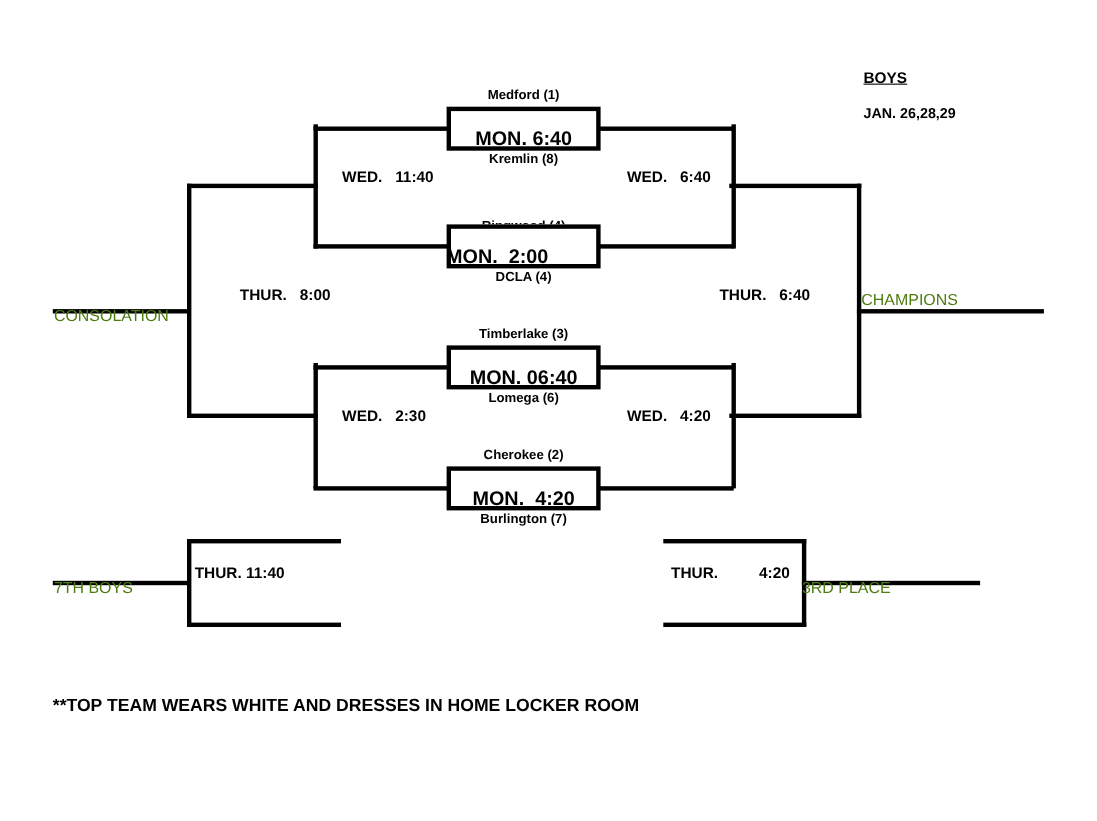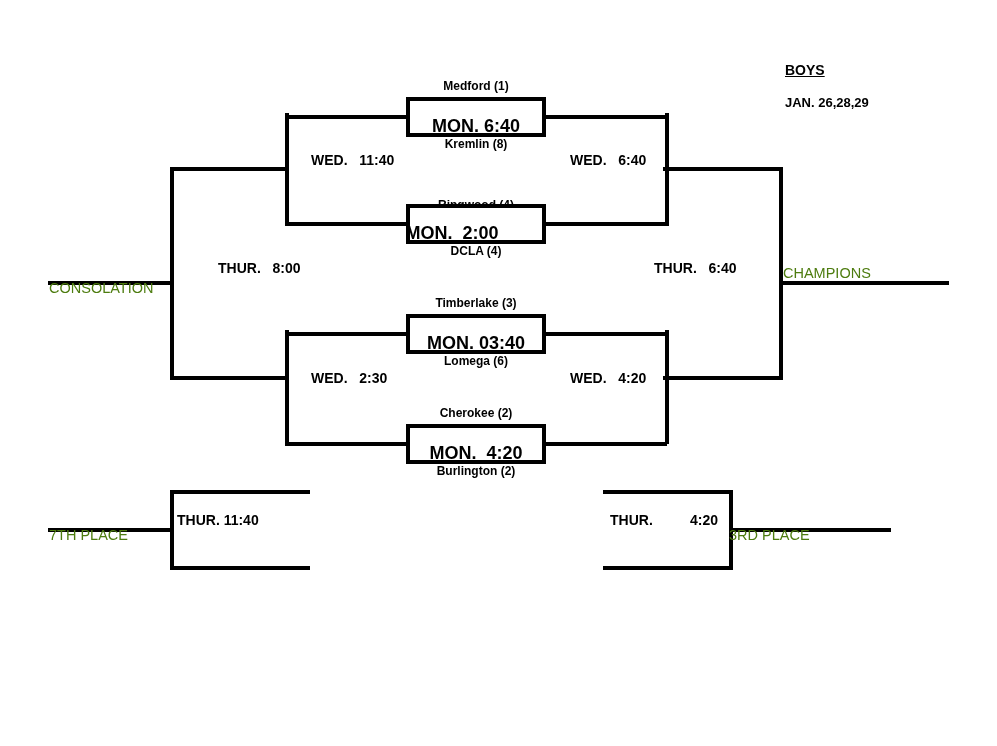--- a/index.html
+++ b/index.html
@@ -110,29 +110,29 @@
 
   <div class="team" style="left:406px; top:198px; width:140px;">Ringwood (4)</div>
   <div class="gamebox" style="left:406px; top:204px; width:140px; height:40px;"></div>
   <div class="gametime" style="left:382px; top:223px; width:140px;">MON.  2:00</div>
   <div class="team" style="left:406px; top:244px; width:140px;">DCLA (4)</div>
   <div class="hline" style="left:285px; top:222px; width:123px;"></div>
   <div class="hline" style="left:544px; top:222px; width:123px;"></div>
 
   <div class="team" style="left:406px; top:296px; width:140px;">Timberlake (3)</div>
   <div class="gamebox" style="left:406px; top:314px; width:140px; height:40px;"></div>
-  <div class="gametime" style="left:406px; top:333px; width:140px;">MON. 03:40</div>
+  <div class="gametime" style="left:406px; top:333px; width:140px;">MON. 06:40</div>
   <div class="team" style="left:406px; top:354px; width:140px;">Lomega (6)</div>
   <div class="hline" style="left:285px; top:332px; width:123px;"></div>
   <div class="hline" style="left:544px; top:332px; width:123px;"></div>
 
   <div class="team" style="left:406px; top:406px; width:140px;">Cherokee (2)</div>
   <div class="gamebox" style="left:406px; top:424px; width:140px; height:40px;"></div>
   <div class="gametime" style="left:406px; top:443px; width:140px;">MON.  4:20</div>
-  <div class="team" style="left:406px; top:464px; width:140px;">Burlington (2)</div>
+  <div class="team" style="left:406px; top:464px; width:140px;">Burlington (7)</div>
   <div class="hline" style="left:285px; top:442px; width:123px;"></div>
   <div class="hline" style="left:544px; top:442px; width:123px;"></div>
 
   <div class="vline" style="left:285px; top:113px; height:113px;"></div>
   <div class="roundtime" style="left:311px; top:152px;">WED.   11:40</div>
 
   <div class="vline" style="left:285px; top:330px; height:114px;"></div>
   <div class="roundtime" style="left:311px; top:370px;">WED.   2:30</div>
 
   <div class="vline" style="left:665px; top:113px; height:113px;"></div>
@@ -153,24 +153,25 @@
   <div class="vline" style="left:779px; top:167px; height:213px;"></div>
   <div class="hline" style="left:779px; top:281px; width:170px;"></div>
   <div class="roundtime" style="left:654px; top:260px;">THUR.   6:40</div>
   <div class="placelabel" style="left:783px; top:265px;">CHAMPIONS</div>
 
   <div class="hline" style="left:170px; top:490px; width:140px;"></div>
   <div class="hline" style="left:170px; top:566px; width:140px;"></div>
   <div class="vline" style="left:170px; top:490px; height:80px;"></div>
   <div class="hline" style="left:48px; top:528px; width:124px;"></div>
   <div class="roundtime" style="left:177px; top:512px;">THUR. 11:40</div>
-  <div class="placelabel" style="left:49px; top:527px;">7TH PLACE</div>
+  <div class="placelabel" style="left:49px; top:527px;">7TH BOYS</div>
 
   <div class="hline" style="left:603px; top:490px; width:130px;"></div>
   <div class="hline" style="left:603px; top:566px; width:130px;"></div>
   <div class="vline" style="left:729px; top:490px; height:80px;"></div>
   <div class="hline" style="left:729px; top:528px; width:162px;"></div>
   <div class="roundtime" style="left:610px; top:512px;">THUR.</div>
   <div class="roundtime" style="left:690px; top:512px;text-align:center;">4:20</div>
   <div class="placelabel" style="left:729px; top:527px;">3RD PLACE</div>
 
+  <div class="footnote" style="left:48px; top:633px;">**TOP TEAM WEARS WHITE AND DRESSES IN HOME LOCKER ROOM</div>
 
 </div>
 
 </body></html>

